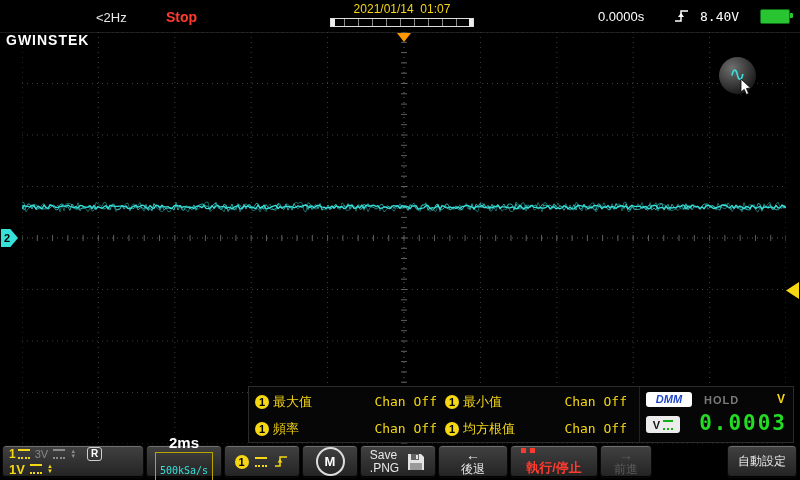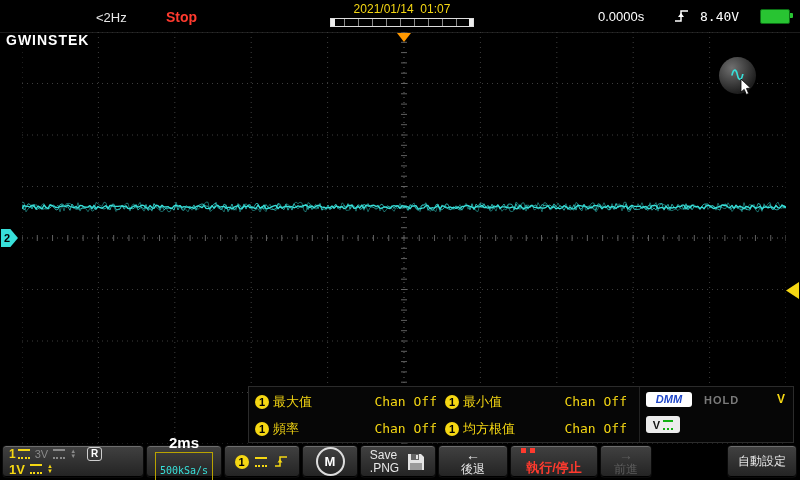--- a/index.html
+++ b/index.html
@@ -273,20 +273,21 @@
       </div>
     </div>
     <div class="dmm">
       <span class="abs dmm-logo">DMM</span>
       <span class="abs dmm-hold">HOLD</span>
       <span class="abs dmm-unit">V</span>
       <span class="abs dmm-mode">
         <b>V</b>
         <i class="vdc-lines"></i>
       </span>
+      <span class="abs dmm-value">0.0003</span>
     </div>
   </section>
 
   <footer class="bbar">
 
     <div class="btn chbox">
       <div class="chrow">
         <span class="chbadge">
           <b>1</b>
             <i class="dc-ico"></i>

